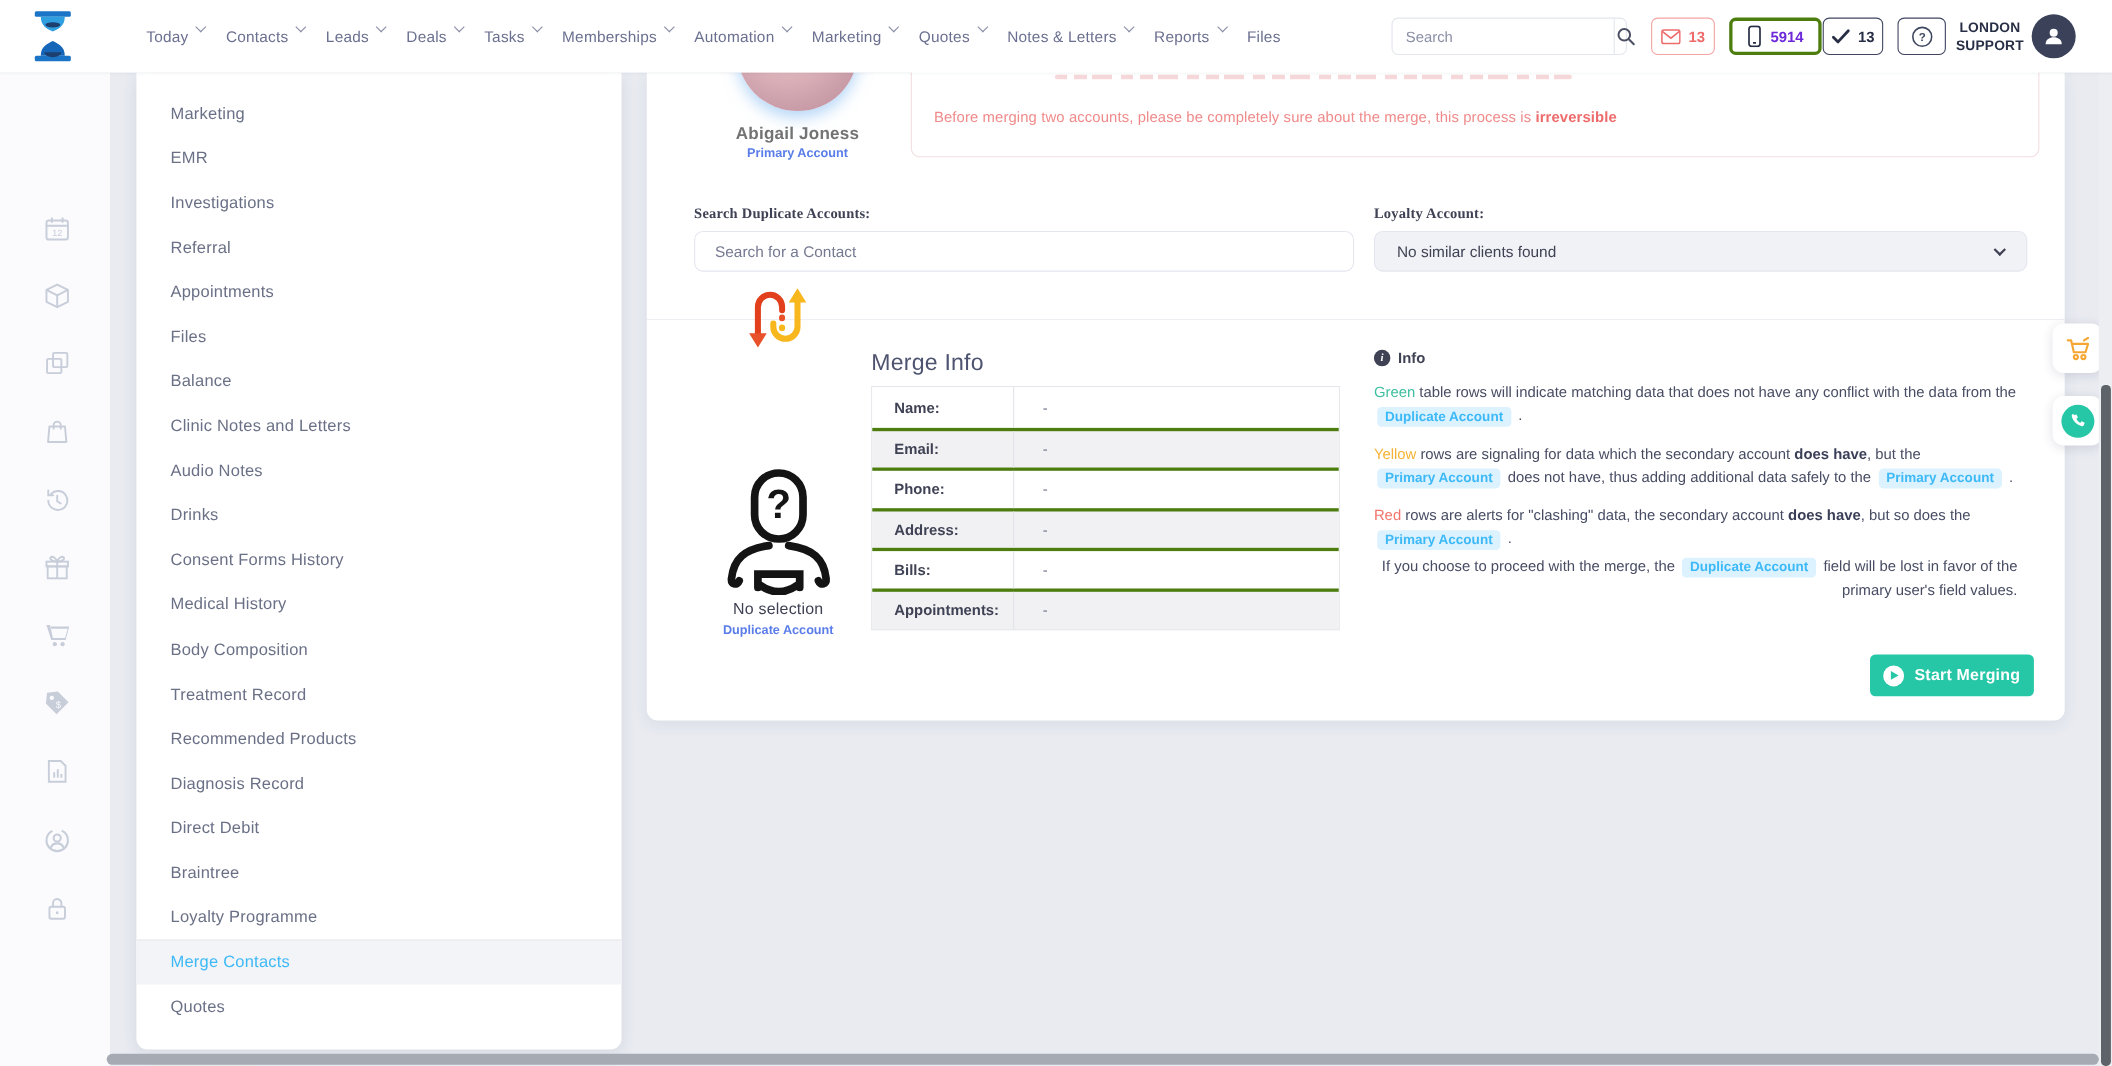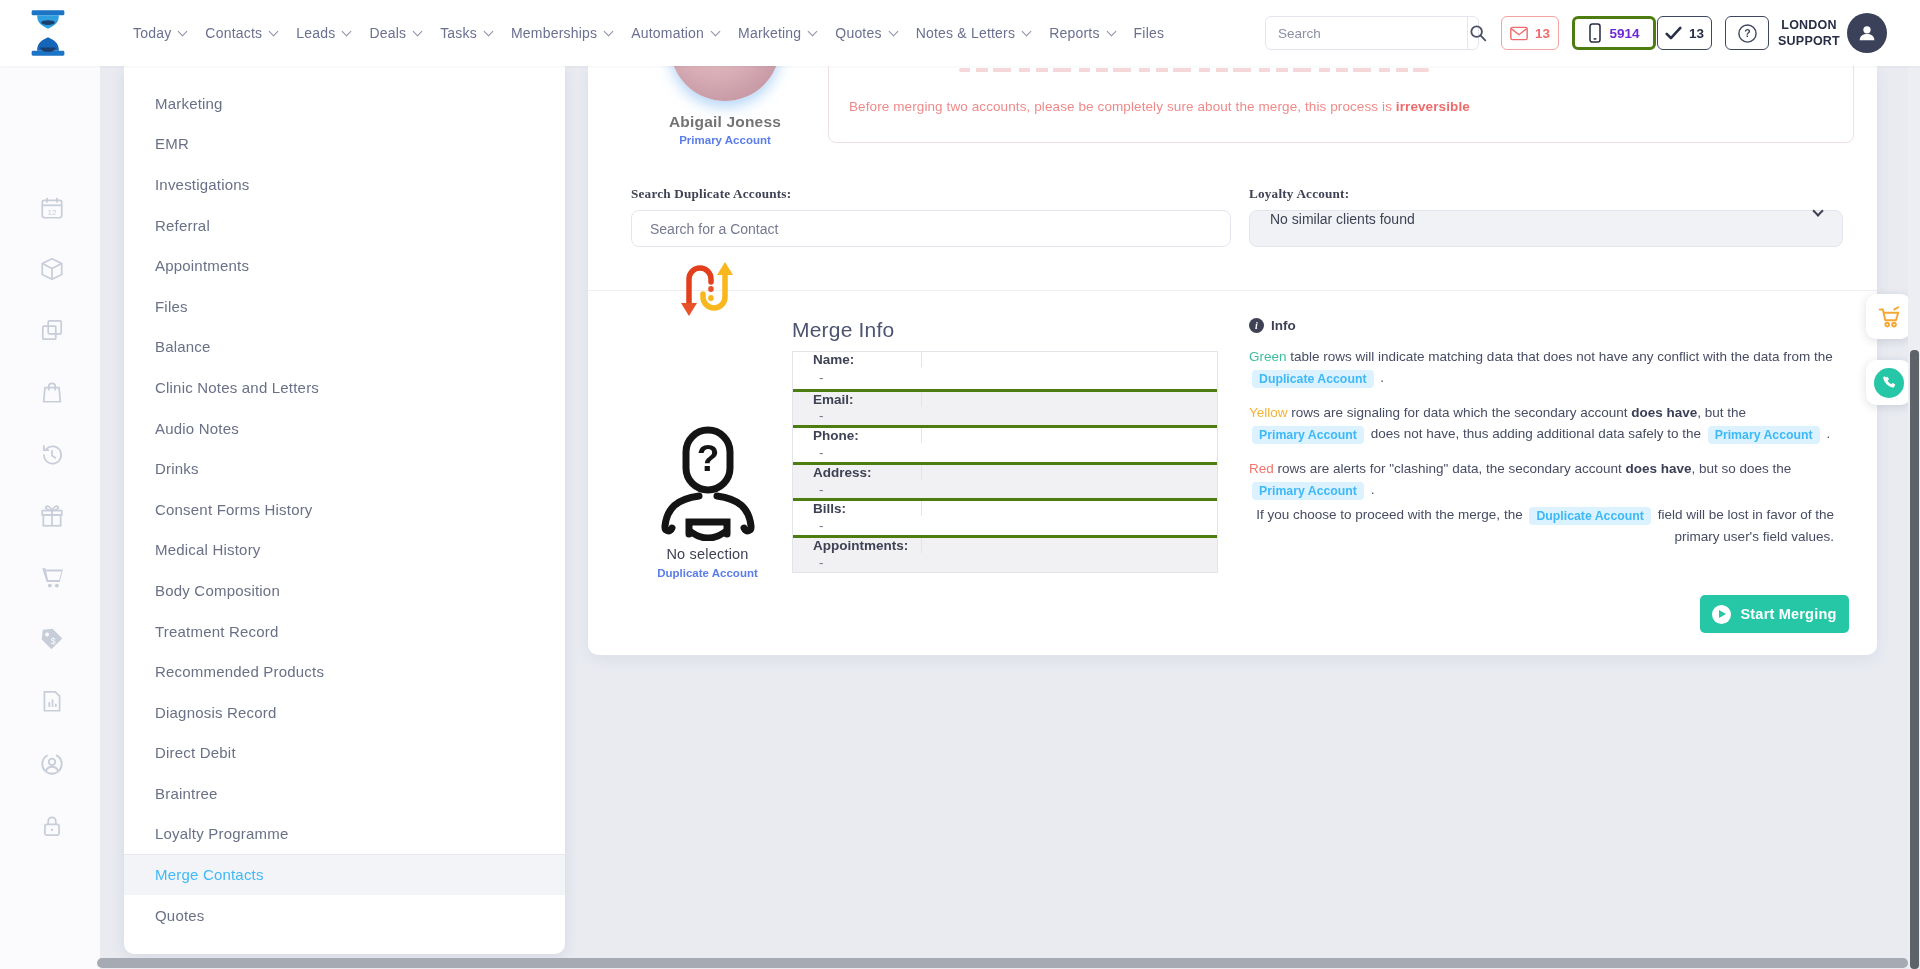--- a/index.html
+++ b/index.html
@@ -2,21 +2,21 @@
 <html><head>
 <meta charset="utf-8">
 <style>
   *{box-sizing:border-box;margin:0;padding:0;}
   html,body{width:1920px;height:969px;}
   body{position:relative;overflow:hidden;background:#e9ebf1;font-family:"Liberation Sans",sans-serif;color:#3f4254;}
   
   .header{position:absolute;left:0;top:0;width:1920px;height:66px;background:#fff;z-index:40;box-shadow:0 1px 2px rgba(40,50,80,.05);}
   .logo{position:absolute;left:28px;top:9px;width:40px;height:48px;}
   .nav{position:absolute;left:133px;top:0;height:66px;display:flex;align-items:center;gap:19px;}
-  .nav-item{display:flex;align-items:center;font-size:14px;color:#6b7090;letter-spacing:.2px;cursor:pointer;white-space:nowrap;}
+  .nav-item{display:flex;align-items:flex-start;font-size:14px;color:#6b7090;letter-spacing:.2px;cursor:pointer;white-space:nowrap;}
   .nav-item .chev{display:none;width:7px;height:7px;border-right:1.4px solid #8b90a8;border-bottom:1.4px solid #8b90a8;transform:rotate(45deg);margin-left:8px;margin-top:-4px;}
   .nav-item.chevron .chev{display:inline-block;}
   .search-group{position:absolute;left:1265px;top:16px;width:214px;height:34px;border:1px solid #e4e6ef;border-radius:6px;background:#fff;display:flex;align-items:center;}
   .search-group input{flex:1;border:none;outline:none;height:100%;padding:0 12px;font-size:13.5px;color:#3f4254;font-family:inherit;background:transparent;}
   .search-group input::placeholder{color:#8a8fa5;}
   .search-btn{width:40px;height:100%;border-left:1px solid #e4e6ef;display:flex;align-items:center;justify-content:center;cursor:pointer;}
   .ind-btn{position:absolute;top:16px;height:34px;border-radius:6px;display:flex;align-items:center;justify-content:center;gap:7px;font-size:13.5px;font-weight:bold;cursor:pointer;background:#fff;}
   .ind-mail{left:1501px;width:58px;border:1px solid #f3a4a2;color:#ee6b6b;}
   .ind-phone{left:1572px;width:84px;border:3px solid #4d7c0f;color:#6d28d9;}
   .ind-check{left:1657px;width:55px;border:1px solid #3f4660;color:#272e45;}
@@ -35,27 +35,27 @@
   .profile-photo{position:absolute;left:82px;top:-75px;width:110px;height:110px;border-radius:50%;background:radial-gradient(circle at 42% 38%, #e8c9cd 0%, #d9aeb6 45%, #c497a4 80%, #b78b9b 100%);box-shadow:0 6px 14px rgba(120,180,240,.55);}
   .profile-name{position:absolute;left:37px;top:47px;width:200px;text-align:center;font-size:15.5px;font-weight:bold;color:#737373;letter-spacing:.2px;}
   .profile-badge{position:absolute;left:37px;top:68px;width:200px;text-align:center;font-size:11.5px;font-weight:bold;color:#5a7de9;cursor:pointer;}
   .warn-box{position:absolute;left:240px;top:-20px;width:1026px;height:97px;border:1px solid #f2dfe2;border-radius:8px;background:#fff;}
   .warn-clip{position:absolute;left:130px;top:21px;width:470px;height:4px;border-radius:2px;opacity:.55;background:repeating-linear-gradient(90deg,#eeb6bb 0 11px,transparent 11px 17px,#eeb6bb 17px 29px,transparent 29px 34px,#eeb6bb 34px 52px,transparent 52px 60px);}
   .warn-text{position:absolute;left:20px;top:52px;font-size:13.5px;color:#f08a8a;letter-spacing:.1px;}
   .warn-text b{color:#ee6b6b;}
   .fld-label{position:absolute;font-size:13.2px;font-weight:bold;color:#3f4254;letter-spacing:.2px;font-family:Liberation Serif, serif;}
   .dup-input{position:absolute;left:43px;top:144px;width:600px;height:37px;border:1px solid #e4e6ef;border-radius:8px;padding:0 18px;font-size:14px;color:#3f4254;font-family:inherit;outline:none;}
   .dup-input::placeholder{color:#757a91;}
-  .sim-select{position:absolute;left:661px;top:144px;width:594px;height:37px;background:#f1f2f5;border:1px solid #e4e6ef;border-radius:8px;display:flex;padding:0 20px;font-size:14px;color:#3f4254;cursor:pointer;}
+  .sim-select{position:absolute;left:661px;top:144px;width:594px;height:37px;background:#f1f2f5;border:1px solid #e4e6ef;border-radius:8px;display:flex;align-items:center;padding:0 20px;font-size:14px;color:#3f4254;cursor:pointer;}
   .sim-select .chev{margin-left:auto;width:8px;height:8px;border-right:2px solid #3f4254;border-bottom:2px solid #3f4254;transform:rotate(45deg);margin-top:-4px;}
   .card-divider{position:absolute;left:0;top:224px;width:1289px;border-top:1px solid #edeff3;}
   .merge-arrows{position:absolute;left:85px;top:193px;z-index:2;}
   .mi-title{position:absolute;left:204px;top:252px;font-size:21px;color:#4e5370;letter-spacing:.2px;}
   .mi-table{position:absolute;left:204px;top:285px;width:426px;border:1px solid #e2e4e9;}
-  .mi-row{display:flex;height:36.6px;background:#fff;flex-direction:column;}
+  .mi-row{display:flex;height:36.6px;background:#fff;}
   .mi-row:nth-child(even){background:#f1f1f3;}
   .mi-row + .mi-row{border-top:3px solid #4d7c0f;}
   .mi-label{width:129px;border-right:1px solid #e2e4e9;display:flex;align-items:center;padding-left:20px;font-size:13.5px;font-weight:bold;color:#3f4254;}
   .mi-value{flex:1;display:flex;align-items:center;padding-left:26px;font-size:13.5px;color:#6f758c;}
   .noselect-icon{position:absolute;left:67px;top:360px;}
   .noselect-title{position:absolute;left:27px;top:480px;width:185px;text-align:center;font-size:14.5px;color:#3f4254;letter-spacing:.2px;}
   .noselect-badge{position:absolute;left:27px;top:501px;width:185px;text-align:center;font-size:11.5px;font-weight:bold;color:#5a7de9;cursor:pointer;}
   .info-head{position:absolute;left:661px;top:252px;display:flex;align-items:center;gap:7px;font-size:13.5px;font-weight:bold;color:#3f4254;}
   .info-i{width:15px;height:15px;border-radius:50%;background:#3f4254;color:#fff;font-size:10px;font-weight:bold;display:flex;align-items:center;justify-content:center;font-family:"Liberation Serif",serif;font-style:italic;}
   .info-body{position:absolute;left:661px;top:280px;width:585px;font-size:13.5px;line-height:21px;color:#474c63;}

